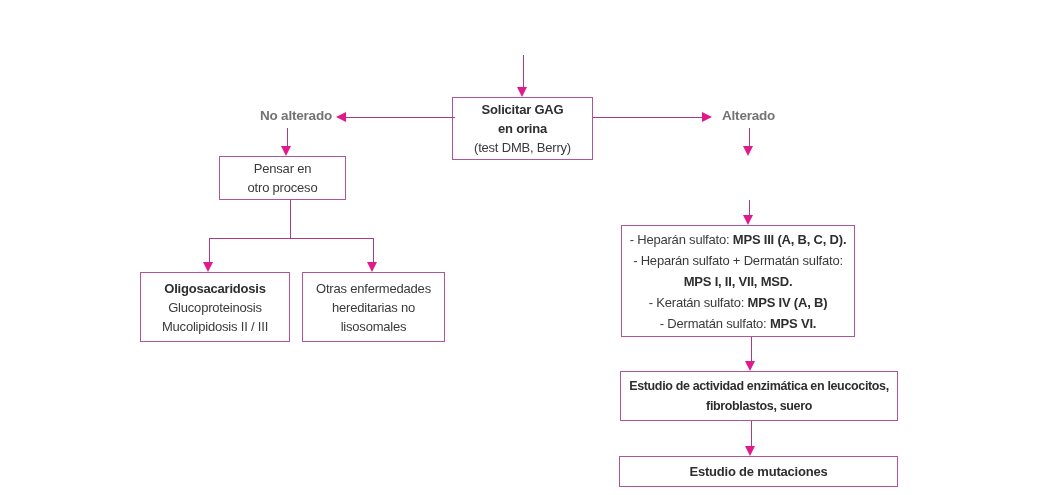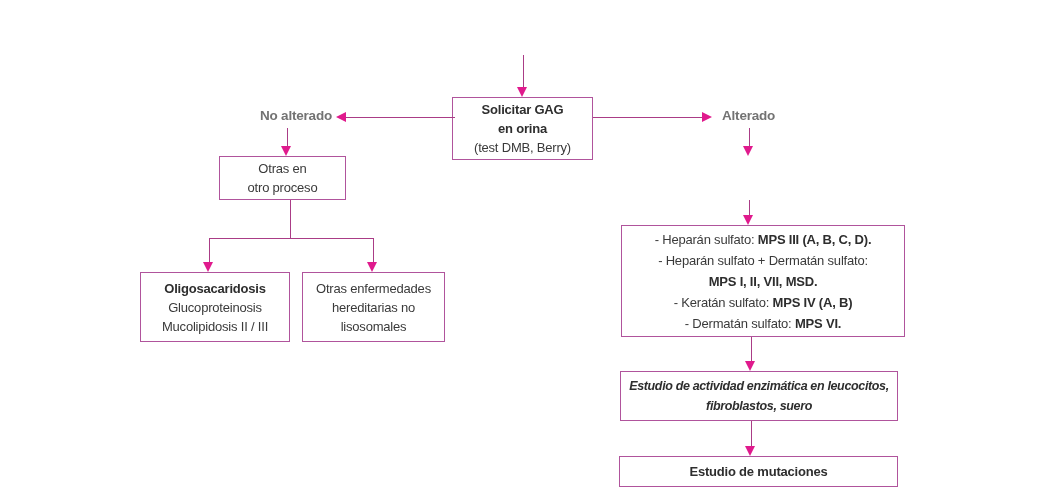--- a/index.html
+++ b/index.html
@@ -51,45 +51,45 @@
   .arr-right{position:absolute;width:0;height:0;
     border-top:5.5px solid transparent;border-bottom:5.5px solid transparent;
     border-left:10px solid var(--arrow);}
 
   #box-top{left:455px;top:8px;width:140px;height:47px;}
   #box-central{left:452px;top:97px;width:141px;height:63px;}
   #box-pensar{left:219px;top:156px;width:127px;height:44px;}
   #box-test{left:677px;top:156px;width:146px;height:44px;}
   #box-oligo{left:140px;top:272px;width:150px;height:70px;justify-content:center;}
   #box-otras{left:302px;top:272px;width:143px;height:70px;}
-  #box-gag{left:621px;top:225px;width:284px;height:112px;}
+  #box-gag{left:621px;top:225px;width:234px;height:112px;}
   #box-gag .ln{line-height:21px;}
   #box-enzima{left:620px;top:371px;width:278px;height:50px;}
-  #box-enzima .ln{font-size:12.5px;letter-spacing:-0.35px;line-height:20px;font-style:italic;}
+  #box-enzima .ln{font-size:12.5px;letter-spacing:-0.35px;line-height:20px;}
   #box-mut{left:619px;top:456px;width:279px;height:31px;}
   #lbl-left{left:232px;top:108px;width:100px;text-align:right;}
   #lbl-right{left:722px;top:108px;}
 </style>
 </head>
 <body>
 
 <div class="canvas">
 
 
   <div class="box" id="box-central">
     <div class="ln b">Solicitar GAG</div>
     <div class="ln b">en orina</div>
     <div class="ln">(test DMB, Berry)</div>
   </div>
 
   <div class="lbl" id="lbl-left">No alterado</div>
   <div class="lbl" id="lbl-right">Alterado</div>
 
   <div class="box" id="box-pensar">
-    <div class="ln">Otras en</div>
+    <div class="ln">Pensar en</div>
     <div class="ln">otro proceso</div>
   </div>
 
   <div class="box" id="box-oligo">
     <div class="ln b">Oligosacaridosis</div>
     <div class="ln">Glucoproteinosis</div>
     <div class="ln">Mucolipidosis II / III</div>
   </div>
 
   <div class="box" id="box-otras">

